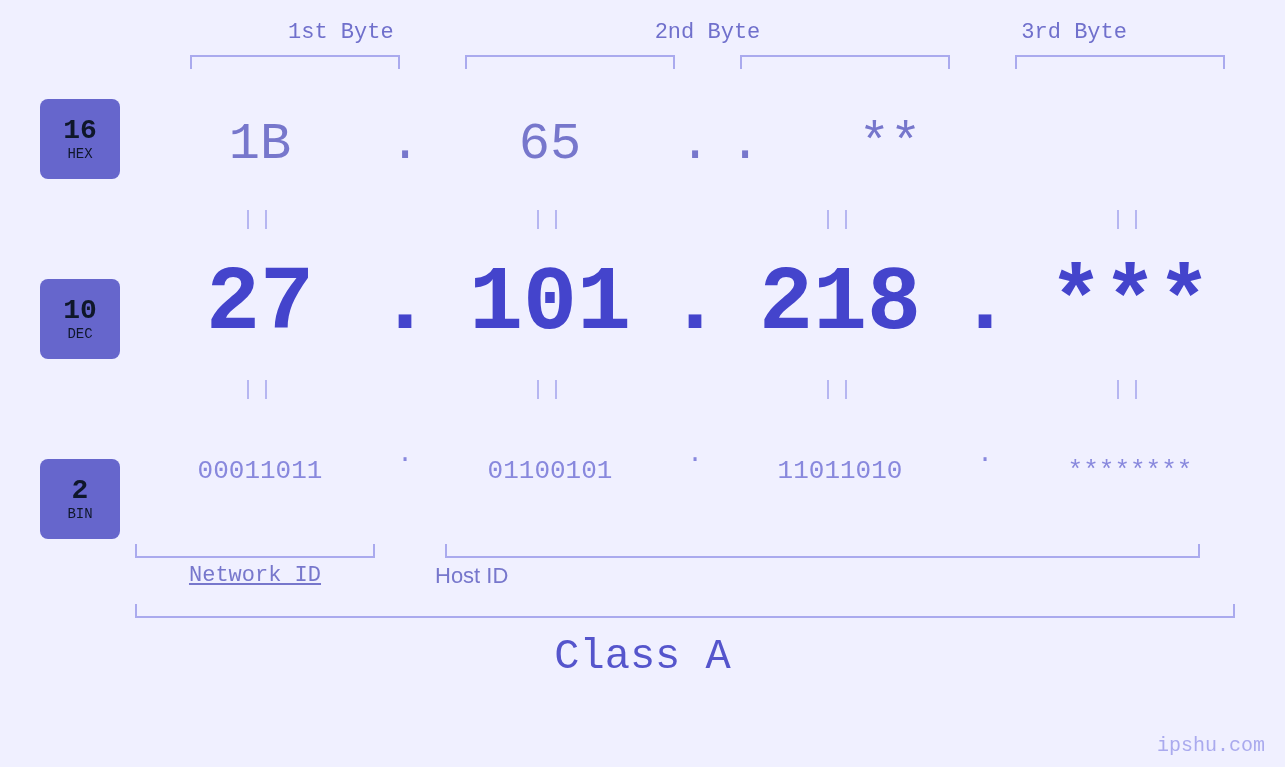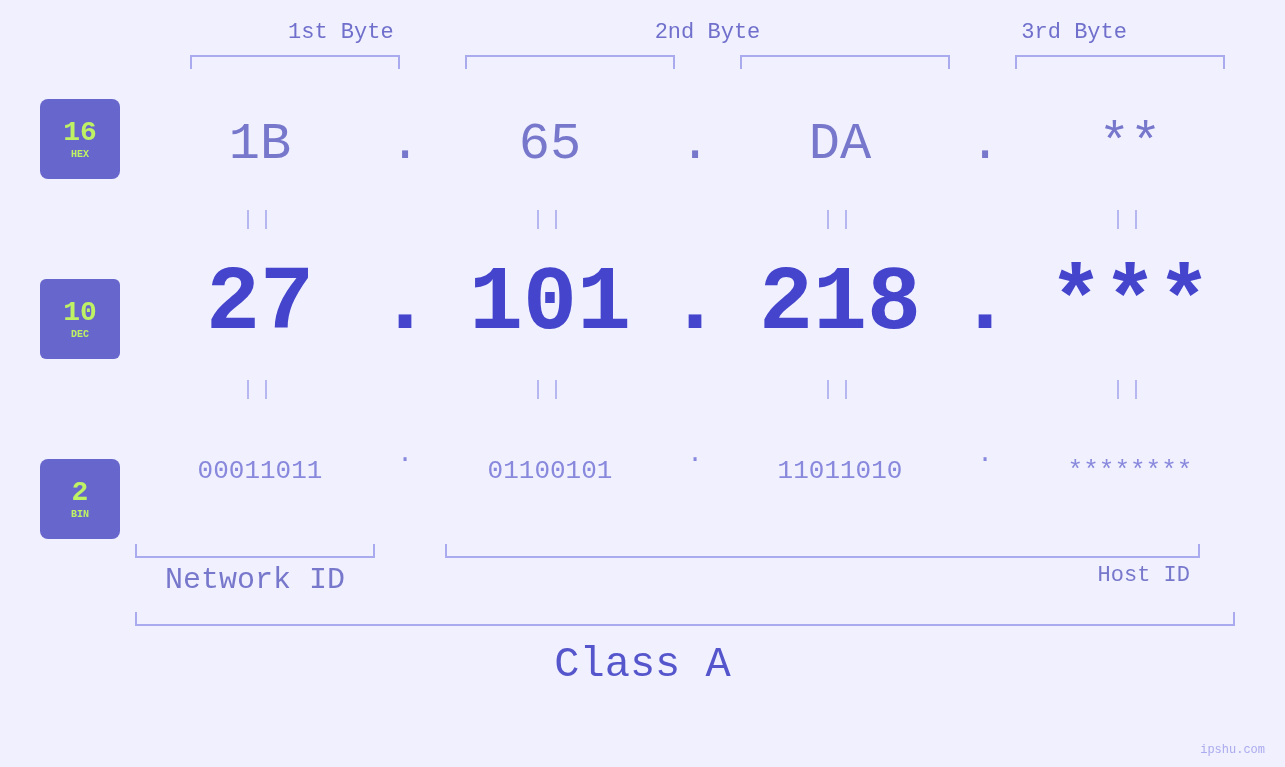--- a/index.html
+++ b/index.html
@@ -70,39 +70,39 @@
       flex-direction: column;
       align-items: center;
       width: 140px;
       gap: 60px;
       padding-top: 10px;
       padding-left: 20px;
     }
 
     .badge {
       background: #6666cc;
-      color: #bef264;
+      color: #0f172a;
       border-radius: 8px;
       width: 80px;
       height: 80px;
       display: flex;
       flex-direction: column;
       align-items: center;
       justify-content: center;
     }
 
     .badge-num {
       font-size: 28px;
       font-weight: bold;
       line-height: 1.1;
     }
 
     .badge-label {
-      font-size: 10px;
-      font-weight: bold;
+      font-size: 14px;
+      font-weight: normal;
     }
 
     
     .data-columns {
       flex: 1;
       display: flex;
       flex-direction: column;
     }
 
     .data-row {
@@ -225,30 +225,31 @@
       width: 1100px;
       margin-left: 135px;
       justify-content: flex-start;
       margin-bottom: 15px;
     }
 
     .network-id-label {
       width: 240px;
       text-align: center;
       color: #7777cc;
-      font-size: 30px;
-      font-family: 'Courier New', Courier, monospace;
+      font-size: 22px;
+      font-family: 'Courier New', Courier, monospace;
+      text-decoration: underline;
     }
 
     .host-id-label {
       width: 755px;
-      text-align: right;
+      text-align: left;
       color: #7777cc;
       font-size: 22px;
-      font-family: Liberation Mono, monospace;
+      font-family: Liberation Sans, sans-serif;
     }
 
     
     .overall-bracket-row {
       width: 1100px;
       margin-left: 135px;
       margin-bottom: 15px;
     }
 
     .bracket-overall {
@@ -267,21 +268,21 @@
       font-size: 42px;
       font-family: 'Courier New', Courier, monospace;
     }
 
     
     .watermark {
       position: absolute;
       bottom: 10px;
       right: 20px;
       color: #aaaaee;
-      font-size: 12px;
+      font-size: 20px;
       font-family: 'Courier New', Courier, monospace;
       text-align: center;
     }
   </style>
 </head>
 <body>
 
 <div class="main-container">
 
   <div class="byte-labels">
@@ -297,21 +298,21 @@
     <div class="bracket-top"></div>
   </div>
 
   <div class="content-area">
 
     <div class="badge-column">
       <div class="badge">
         <span class="badge-num">16</span>
         <span class="badge-label">HEX</span>
       </div>
-      <div class="badge" style="margin-top:40px;border-radius:6px;">
+      <div class="badge" style="margin-top:40px;">
         <span class="badge-num">10</span>
         <span class="badge-label">DEC</span>
       </div>
       <div class="badge" style="margin-top:40px;">
         <span class="badge-num">2</span>
         <span class="badge-label">BIN</span>
       </div>
     </div>
 
     <div class="data-columns">
@@ -321,23 +322,20 @@
           <span class="hex-value">1B</span>
         </div>
         <div class="dot-cell">
           <span class="hex-dot">.</span>
         </div>
         <div class="data-cell">
           <span class="hex-value">65</span>
         </div>
         <div class="dot-cell">
           <span class="hex-dot">.</span>
-        </div>
-        <div class="data-cell">
-          <span class="hex-value">DA</span>
         </div>
         <div class="dot-cell">
           <span class="hex-dot">.</span>
         </div>
         <div class="data-cell">
           <span class="hex-value">**</span>
         </div>
       </div>
 
       <div class="equals-row">

